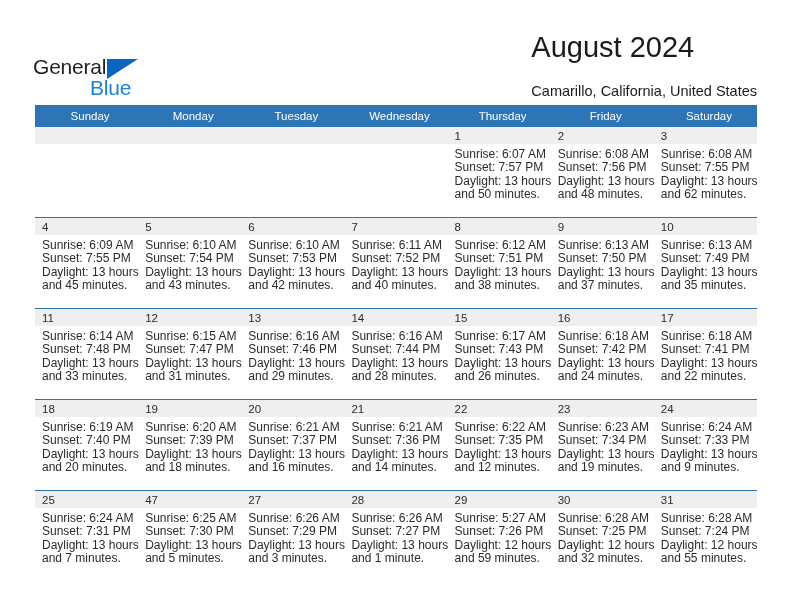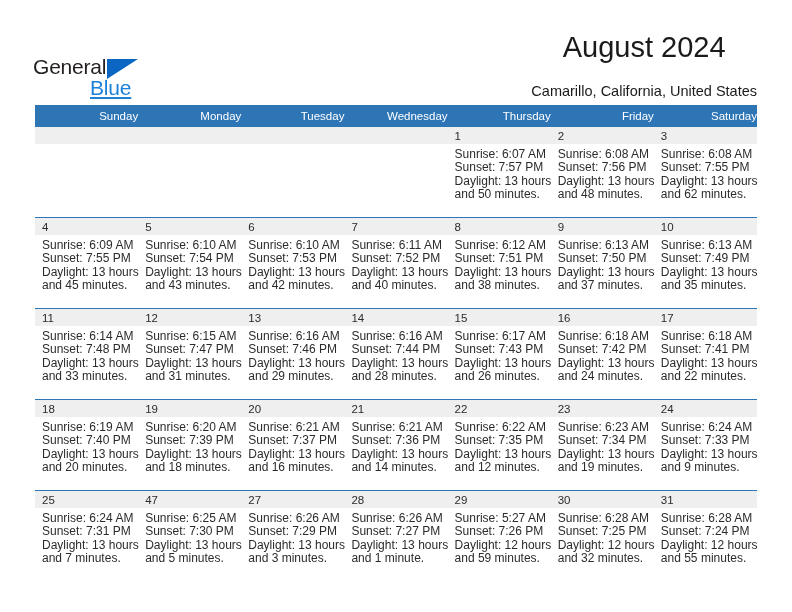--- a/index.html
+++ b/index.html
@@ -55,28 +55,27 @@
     border-bottom: 20px solid transparent;
   }
   .logo-blue {
     position: absolute;
     left: 57px;
     top: 21px;
     font-size: 21px;
     color: #1d81d7;
     letter-spacing: -0.2px;
     line-height: 22px;
-    text-decoration: underline;
   }
 
   .title-block {
     position: absolute;
     right: 35px;
     top: 30px;
-    text-align: center;
+    text-align: left;
   }
   .month-title {
     font-size: 29px;
     font-weight: normal;
     color: #1a1a1a;
     line-height: 34px;
     letter-spacing: 0px;
     white-space: nowrap;
   }
   .location {
@@ -96,21 +95,21 @@
     border-collapse: collapse;
     table-layout: fixed;
   }
   .calendar col { width: 103.14px; }
 
   thead th {
     background: #2e75b6;
     color: #ffffff;
     font-size: 11.5px;
     font-weight: normal;
-    text-align: right;
+    text-align: center;
     padding: 5px 0 5px 7px;
     height: 11px;
     line-height: 12px;
     border: none;
   }
 
   tbody td {
     vertical-align: top;
     padding: 0;
     border: none;

